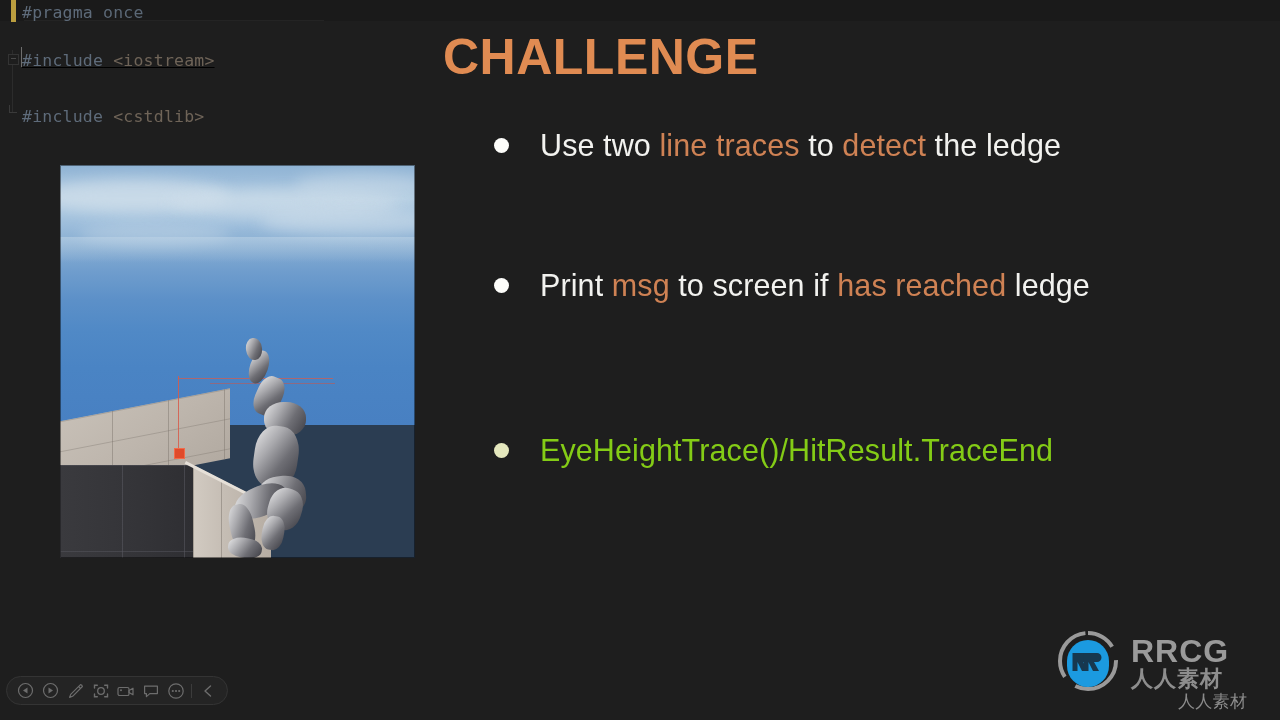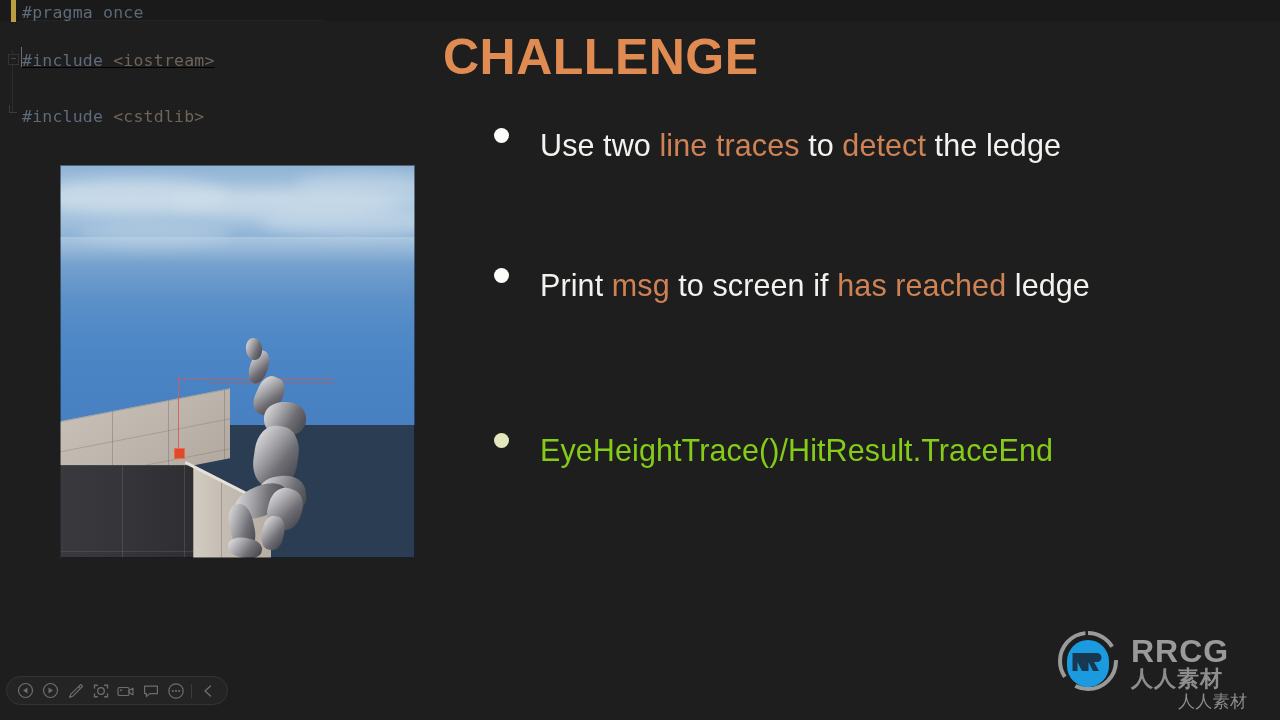--- a/index.html
+++ b/index.html
@@ -254,20 +254,21 @@
   
   .bullets {
     position: absolute;
     left: 494px; top: 128px;
     width: 760px;
   }
   .bullet-row {
     position: absolute;
     left: 0;
     display: flex;
+    align-items: center;
   }
   .bullet-row.b1 { top: 0px; }
   .bullet-row.b2 { top: 140px; }
   .bullet-row.b3 { top: 305px; }
   .dot {
     width: 15px; height: 15px;
     border-radius: 50%;
     margin-right: 31px;
     flex: 0 0 auto;
   }

